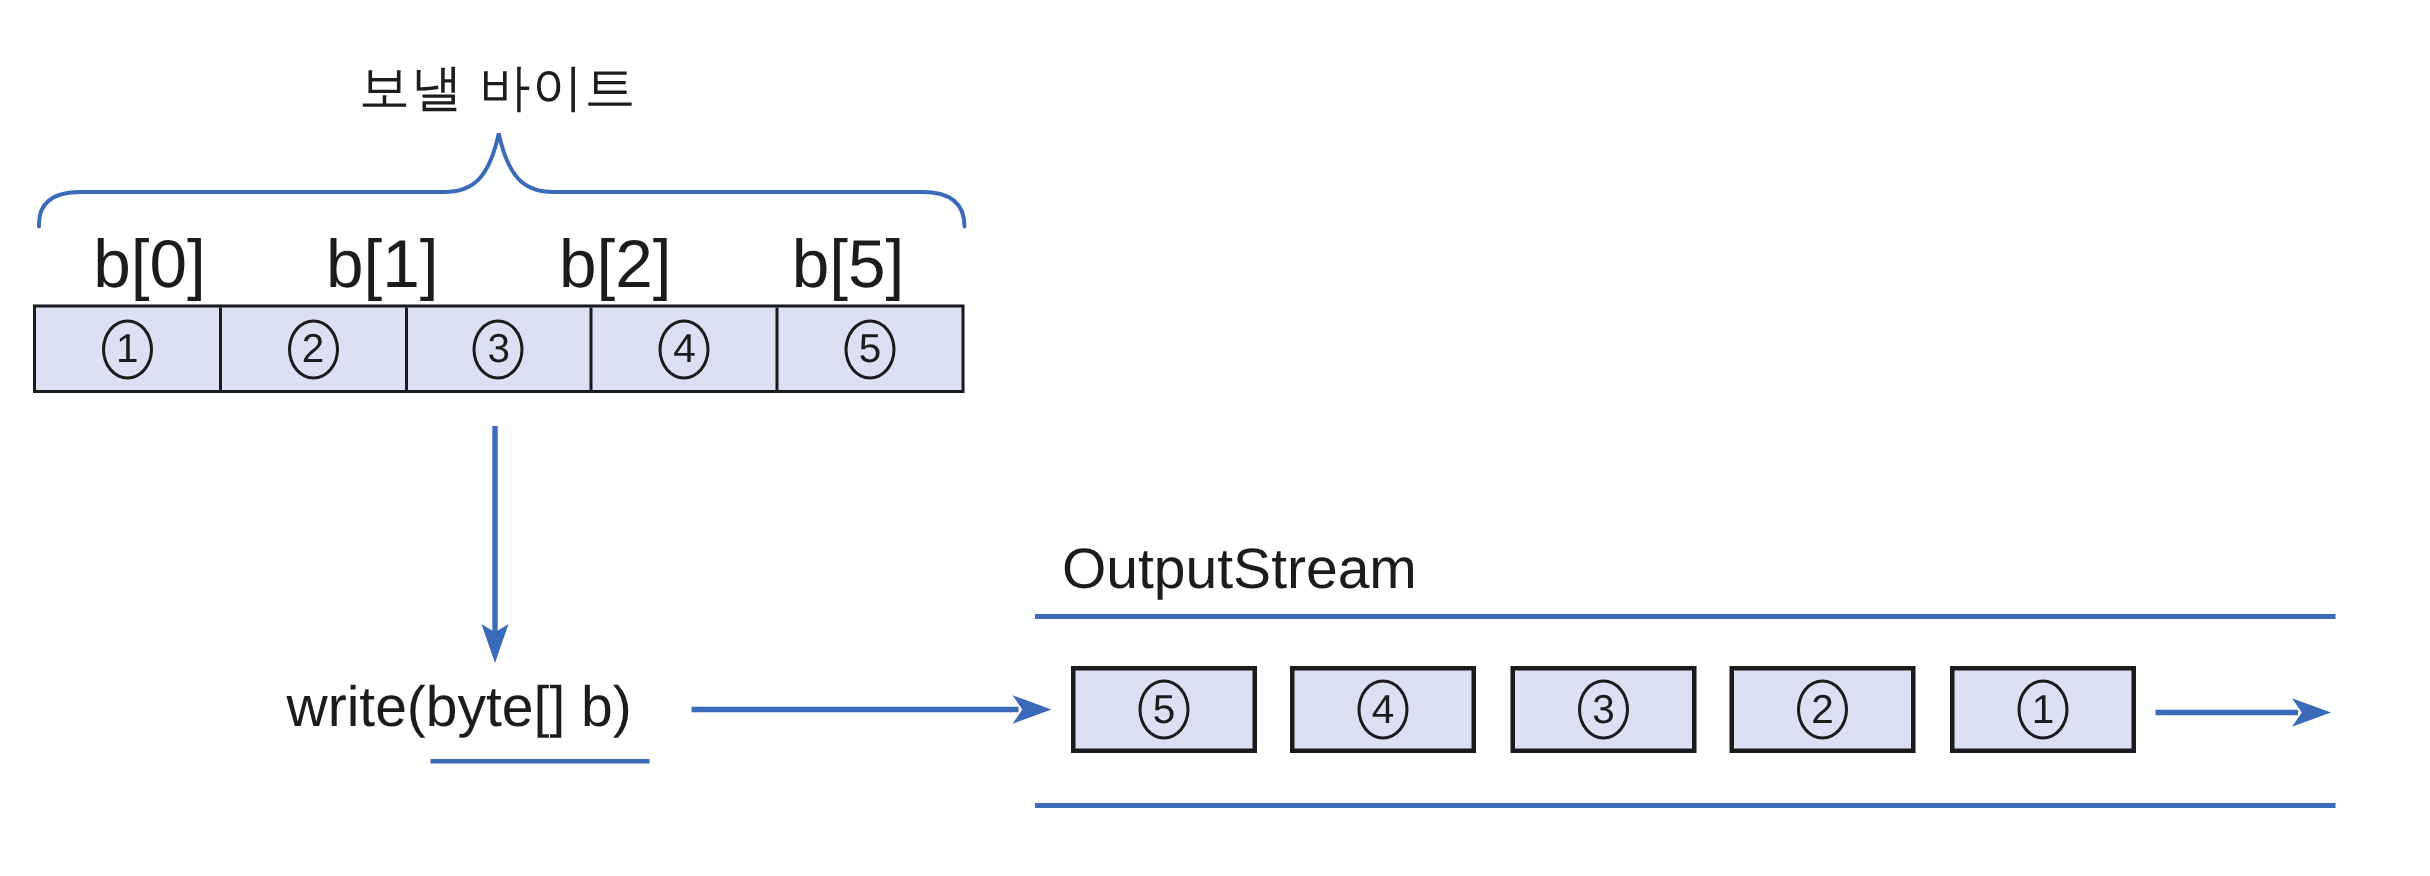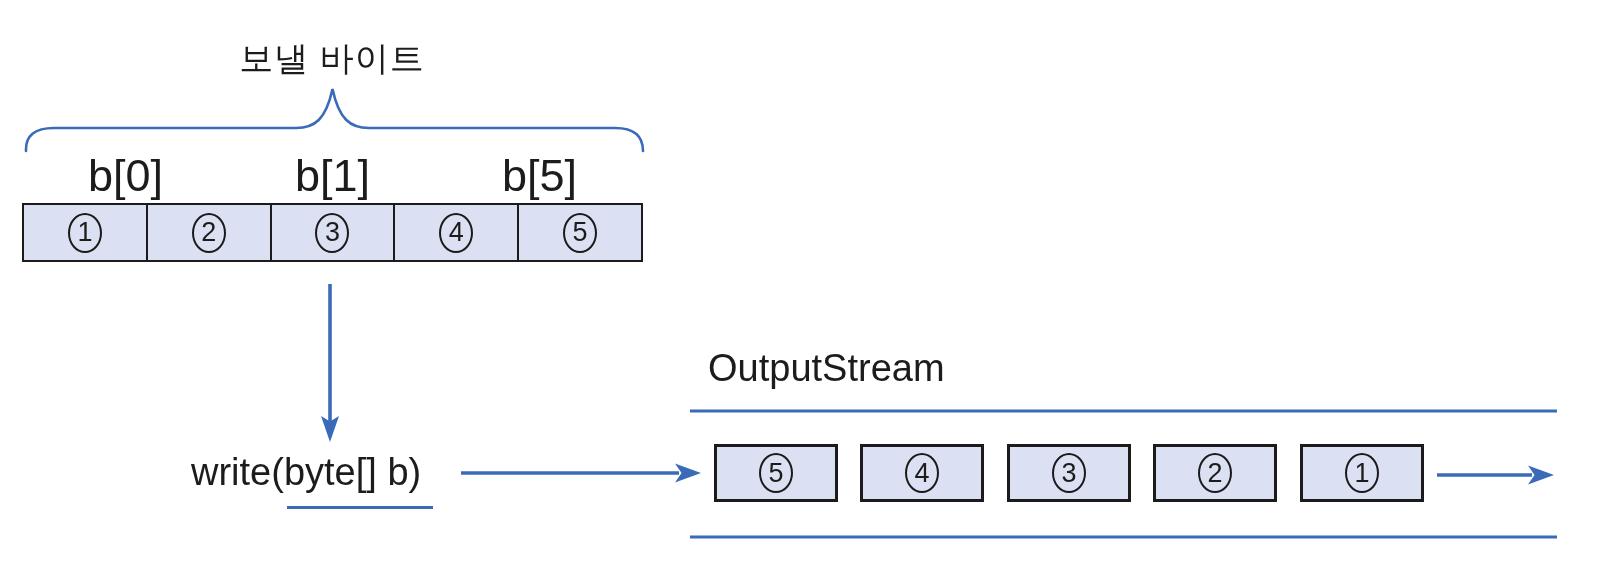--- a/index.html
+++ b/index.html
@@ -51,21 +51,21 @@
     border-radius:50%;
     font-size:27px;line-height:1;
     box-sizing:border-box;
   }
 
   .method-label{
     position:absolute;left:191px;top:451px;
     font-size:38px;white-space:nowrap;
   }
   .stream-title{
-    position:absolute;left:708px;top:347px;
+    position:absolute;left:708px;top:359px;
     font-size:38px;white-space:nowrap;
   }
   .stream-box{
     position:absolute;top:444px;width:124px;height:58px;
     box-sizing:border-box;
     border:3px solid var(--border-black);
     background:var(--cell-fill);
     display:flex;align-items:center;justify-content:center;
   }
   .sb-0{left:714px;} .sb-1{left:860px;} .sb-2{left:1007px;} .sb-3{left:1153px;} .sb-4{left:1300px;}
@@ -93,20 +93,21 @@
 
     <line class="stroke" stroke-width="3.6" x1="1437" y1="475" x2="1532" y2="475"></line>
     <polygon class="fillb" points="1554,475 1528,465.5 1534.5,475 1528,484.5"></polygon>
   </svg>
 
   <div class="caption">보낼 바이트</div>
 
   <div class="labels-row">
     <span class="lbl">b[0]</span>
     <span class="lbl">b[1]</span>
+    <span class="lbl">b[2]</span>
     <span class="lbl">b[5]</span>
   </div>
 
   <div class="array-row">
     <div class="cell">
       <span class="circled">1</span>
     </div>
     <div class="cell">
       <span class="circled">2</span>
     </div>

